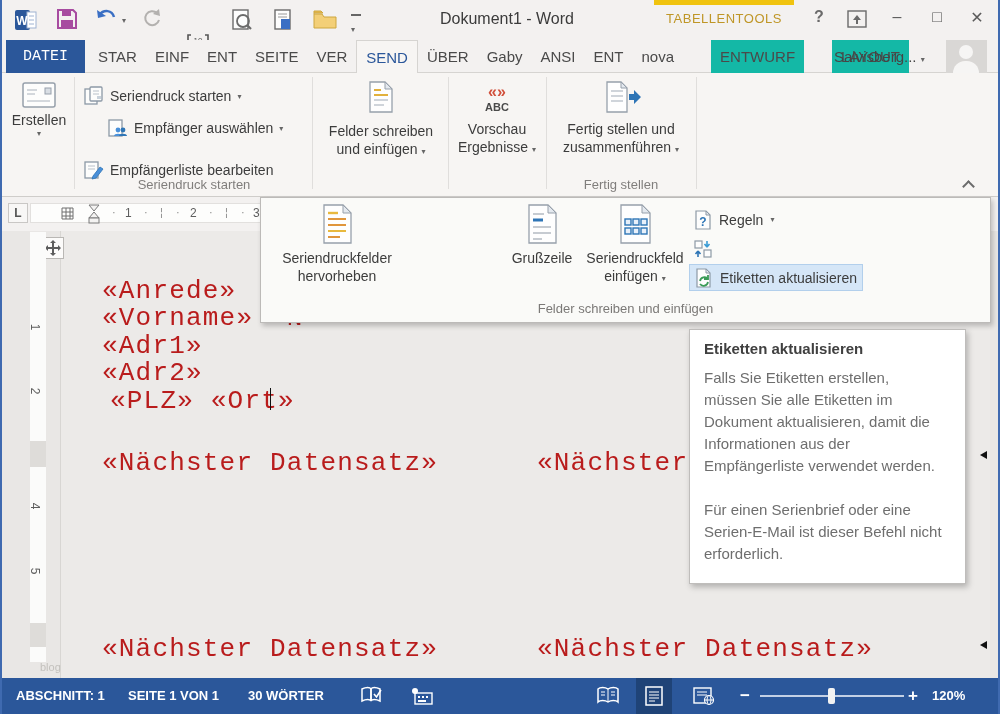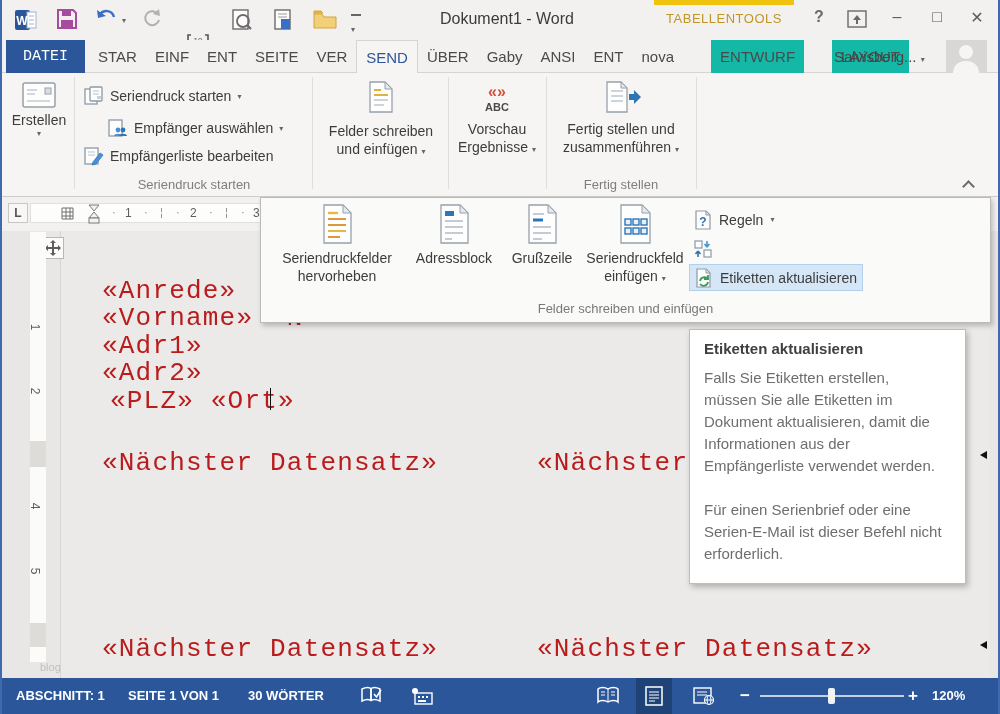--- a/index.html
+++ b/index.html
@@ -250,21 +250,21 @@
             <rect x="1" y="2" width="13" height="16" fill="#fdfdfc" stroke="#8d99a6" stroke-width="1.3"></rect>
             <circle cx="10" cy="12" r="2.4" fill="#4a90d9"></circle>
             <circle cx="15" cy="12" r="2.4" fill="#2e75b6"></circle>
             <path d="M6 18 c0-3 8-3 8 0" fill="#4a90d9"></path>
             <path d="M11 18 c0-3 8-3 8 0" fill="#2e75b6"></path>
           </svg>
         </span>
       <span>Empfänger auswählen</span>
         <span class="caret">▾</span>
     </div>
-    <div class="rmenu-item" style="left:82px;top:70px;">
+    <div class="rmenu-item" style="left:82px;top:84px;">
       <span>
           <svg width="20" height="20" viewBox="0 0 20 20">
             <rect x="1" y="2" width="13" height="16" fill="#fdfdfc" stroke="#8d99a6" stroke-width="1.3"></rect>
             <line x1="4" y1="6" x2="11" y2="6" stroke="#b9c1ca"></line>
             <line x1="4" y1="9" x2="11" y2="9" stroke="#b9c1ca"></line>
             <path d="M9 16 L16 7 L19 9 L12 18 L8 19 Z" fill="#4a90d9" stroke="#2e75b6" stroke-width="0.8"></path>
           </svg>
         </span>
       <span>Empfängerliste bearbeiten</span>
     </div>
@@ -389,34 +389,20 @@
             <path d="M22 1 l8 8 h-8 z" fill="#e4e9ef" stroke="#97a0ab"></path>
             <line x1="7" y1="9" x2="17" y2="9" stroke="#e8b93e" stroke-width="2.4"></line>
             <line x1="7" y1="15" x2="25" y2="15" stroke="#e0963c" stroke-width="2"></line>
             <line x1="7" y1="21" x2="25" y2="21" stroke="#e0963c" stroke-width="2"></line>
             <line x1="7" y1="27" x2="25" y2="27" stroke="#e8b93e" stroke-width="2"></line>
             <line x1="7" y1="33" x2="19" y2="33" stroke="#e0963c" stroke-width="2"></line>
           </svg>
       </span>
       <div class="lbl">Seriendruckfelder</div>
       <div class="lbl">hervorheben</div>
-    </div>
-    <div class="pbtn" style="left:146px;width:94px;">
-      <span style="display:inline-block;margin:2px 0 2px;">
-        <svg width="32" height="40" viewBox="0 0 32 40">
-            <path d="M3 1 h19 l8 8 v30 h-27 z" fill="#fefefe" stroke="#97a0ab" stroke-width="1.3"></path>
-            <path d="M22 1 l8 8 h-8 z" fill="#e4e9ef" stroke="#97a0ab"></path>
-            <rect x="7" y="7" width="9" height="5" fill="#2e75b6"></rect>
-            <line x1="7" y1="17" x2="25" y2="17" stroke="#c6cbd1" stroke-width="2"></line>
-            <line x1="7" y1="23" x2="25" y2="23" stroke="#c6cbd1" stroke-width="2"></line>
-            <line x1="7" y1="29" x2="25" y2="29" stroke="#c6cbd1" stroke-width="2"></line>
-            <line x1="7" y1="35" x2="14" y2="35" stroke="#c6cbd1" stroke-width="2"></line>
-          </svg>
-      </span>
-      <div class="lbl">Adressblock</div>
     </div>
     <div class="pbtn" style="left:242px;width:78px;">
       <span style="display:inline-block;margin:2px 0 2px;">
         <svg width="32" height="40" viewBox="0 0 32 40">
             <path d="M3 1 h19 l8 8 v30 h-27 z" fill="#fefefe" stroke="#97a0ab" stroke-width="1.3"></path>
             <path d="M22 1 l8 8 h-8 z" fill="#e4e9ef" stroke="#97a0ab"></path>
             <line x1="7" y1="10" x2="18" y2="10" stroke="#c6cbd1" stroke-width="2"></line>
             <line x1="7" y1="16" x2="17" y2="16" stroke="#2e75b6" stroke-width="3"></line>
             <line x1="7" y1="23" x2="25" y2="23" stroke="#c6cbd1" stroke-width="2"></line>
             <line x1="7" y1="29" x2="25" y2="29" stroke="#c6cbd1" stroke-width="2"></line>

